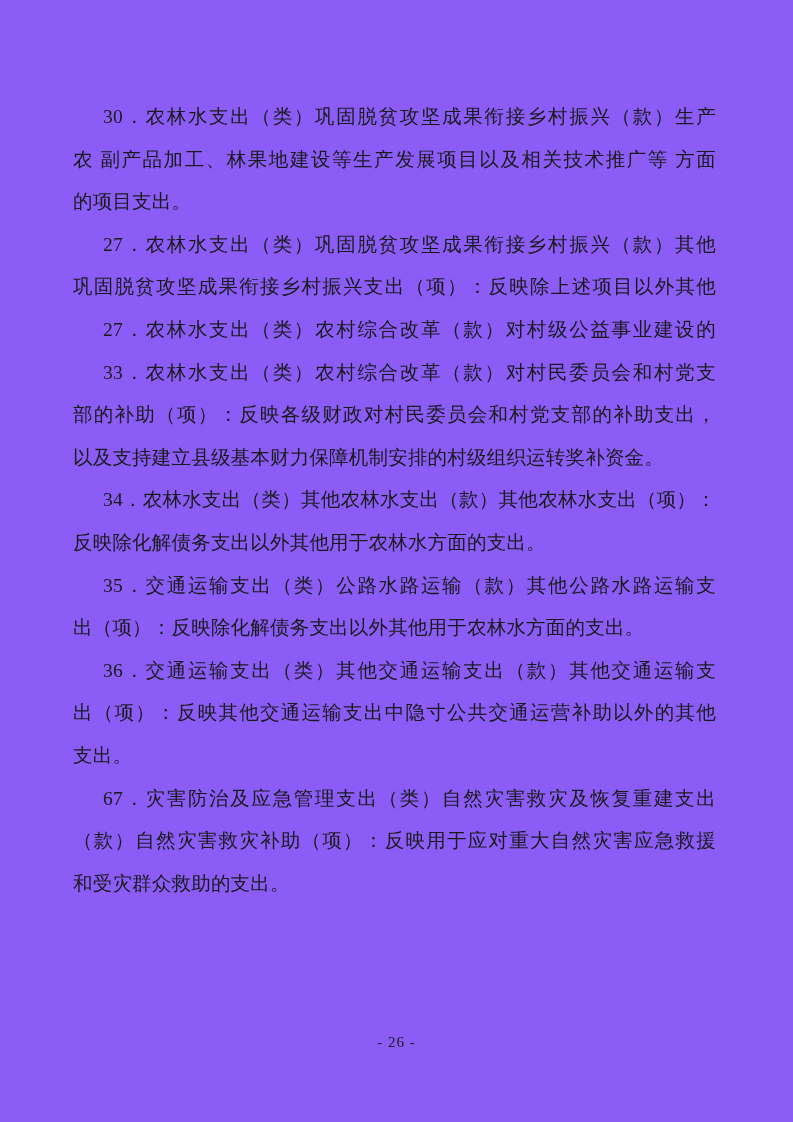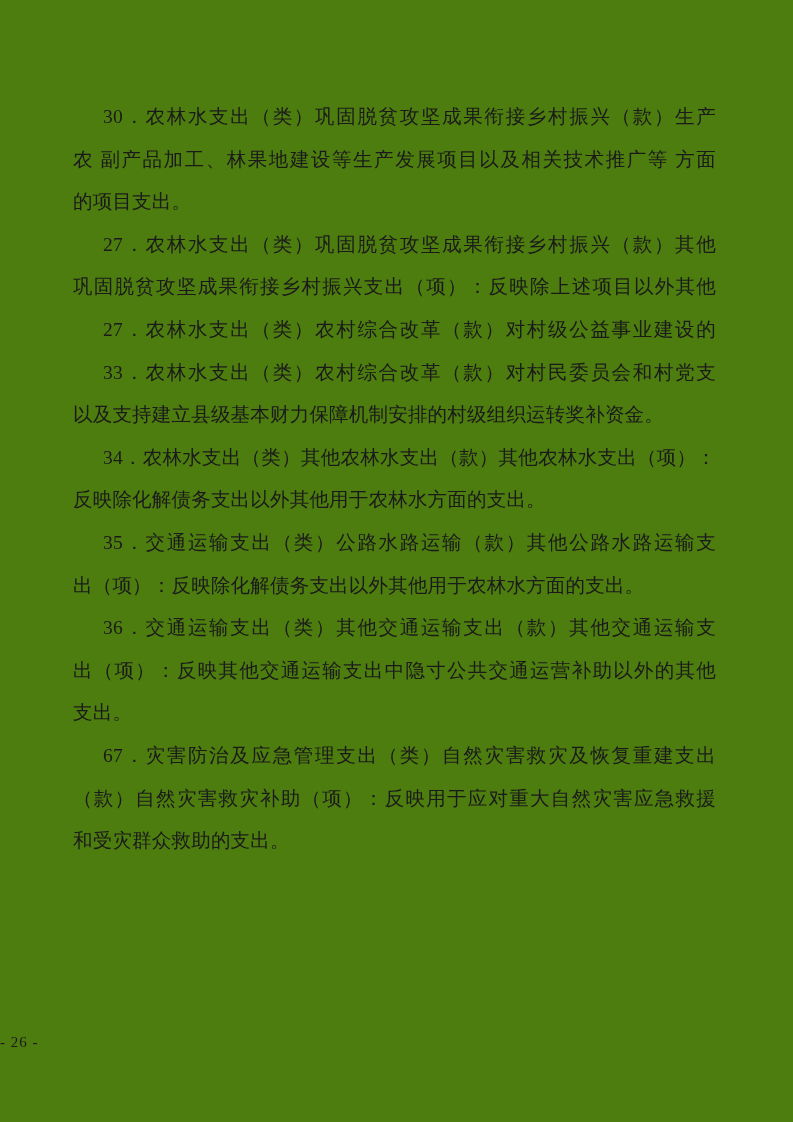--- a/index.html
+++ b/index.html
@@ -4,21 +4,21 @@
 <style>
   html, body { margin: 0; padding: 0; }
   body {
     width: 793px; height: 1122px;
     background: #ffffff;
     font-family: "Liberation Serif", "DejaVu Serif", serif;
   }
   .page {
     position: relative;
     width: 793px; height: 1122px;
-    background: #4d7c0f;
+    background: #8b5cf6;
     overflow: hidden;
   }
   .content {
     position: absolute;
     left: 73px; top: 96px;
     width: 643px;
   }
   .para { margin: 0; padding: 0; }
   .line {
     font-size: 19.5px;
@@ -30,20 +30,21 @@
     text-align-last: justify;
     letter-spacing: 0.2px;
     white-space: normal;
   }
   .line.first { text-indent: 30px; }
   .line.lastline { text-align-last: left; }
   .pagenum {
     position: absolute;
     top: 1034px; left: 0;
     width: 100%;
+    text-align: center;
     font-size: 15px;
     letter-spacing: 1px;
     color: #1a1a1a;
   }
 </style>
 </head>
 <body>
 
 <div class="page">
   <div class="content">
@@ -58,20 +59,21 @@
       <div class="line first">27．农林水支出（类）巩固脱贫攻坚成果衔接乡村振兴（款）其他</div>
       <div class="line">巩固脱贫攻坚成果衔接乡村振兴支出（项）：反映除上述项目以外其他</div>
     </div>
 
     <div class="para">
       <div class="line first">27．农林水支出（类）农村综合改革（款）对村级公益事业建设的</div>
     </div>
 
     <div class="para">
       <div class="line first">33．农林水支出（类）农村综合改革（款）对村民委员会和村党支</div>
+      <div class="line">部的补助（项）：反映各级财政对村民委员会和村党支部的补助支出，</div>
       <div class="line lastline">以及支持建立县级基本财力保障机制安排的村级组织运转奖补资金。</div>
     </div>
 
     <div class="para">
       <div class="line first">34．农林水支出（类）其他农林水支出（款）其他农林水支出（项）：</div>
       <div class="line lastline">反映除化解债务支出以外其他用于农林水方面的支出。</div>
     </div>
 
     <div class="para">
       <div class="line first">35．交通运输支出（类）公路水路运输（款）其他公路水路运输支</div>

